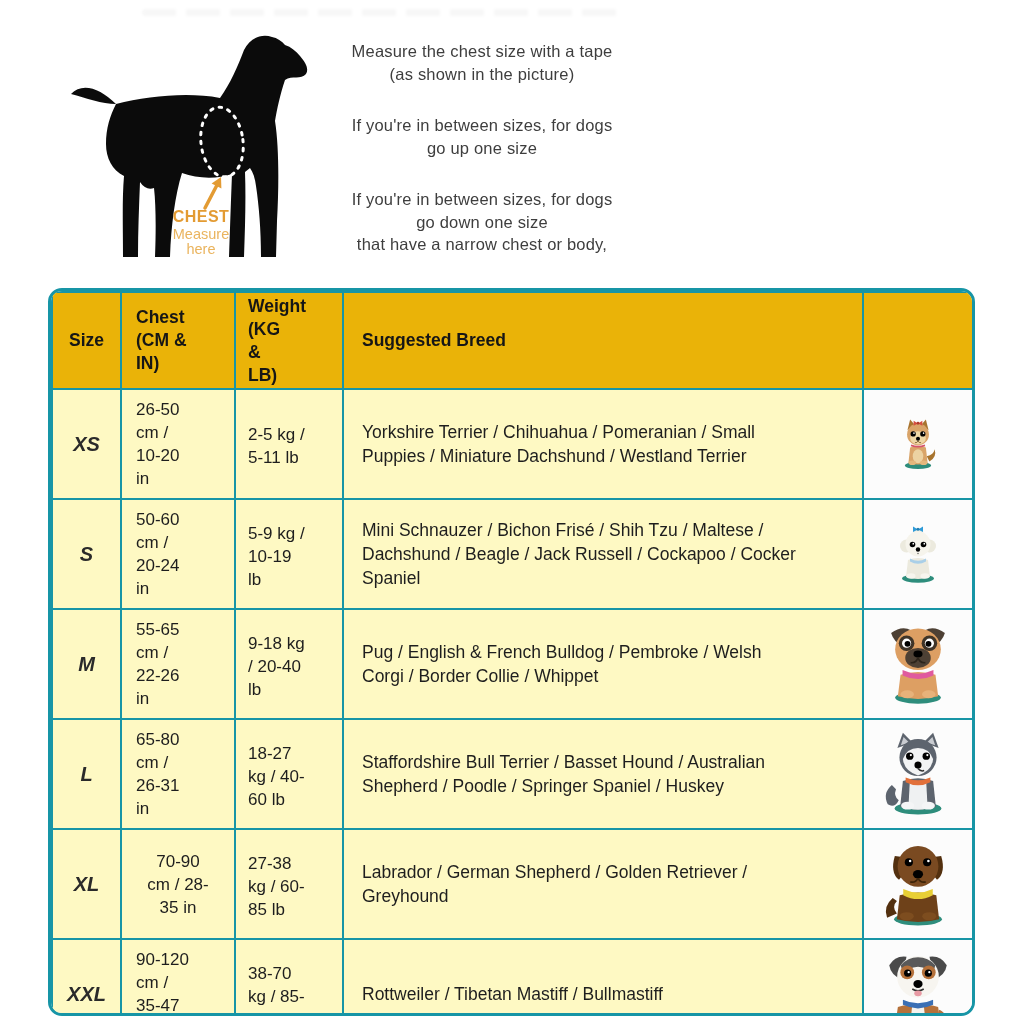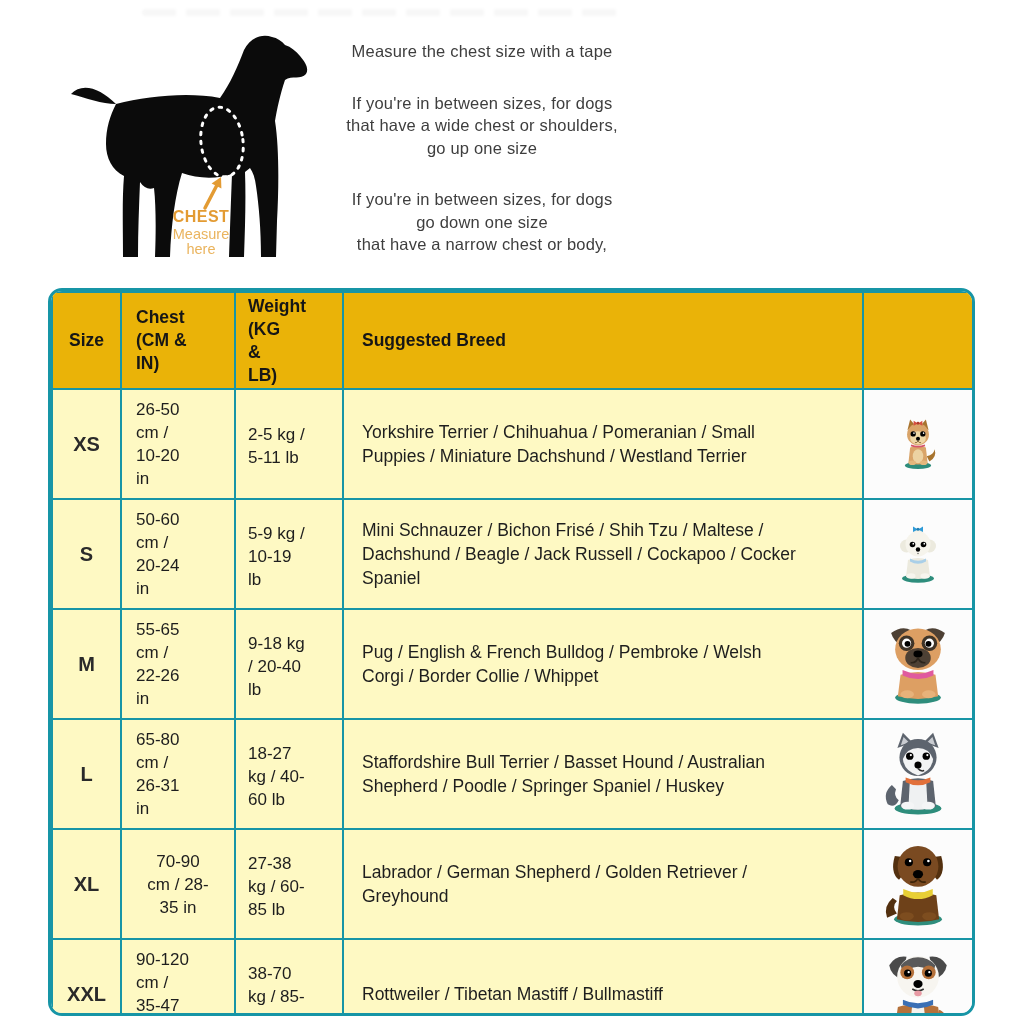--- a/index.html
+++ b/index.html
@@ -37,21 +37,21 @@
     background:#eab308;color:#161616;font-weight:700;font-size:17.5px;
     line-height:23px;text-align:left;height:95px;
   }
   th.h-size{text-align:center;padding:0;}
   th.h-chest{padding:0 40px 0 14px;}
   th.h-weight{padding:0 56px 0 12px;}
   th.h-breed{padding:0 10px 0 18px;}
   th.h-icon{padding:0;}
   .size-chart td{background:#fef9c3;color:#1e1e1e;font-size:17px;line-height:23px;height:104px;}
   td.cell-size{
-    text-align:center;font-weight:600;font-size:20px;color:#2a2a2a;padding:0;margin-top:20px;
+    text-align:center;font-style:italic;font-weight:600;font-size:20px;color:#2a2a2a;padding:0;margin-top:20px;
   }
   td.cell-chest{padding:0 37px 0 14px;}
   td.cell-weight{padding:4px 33px 0 12px;}
   td.cell-breed{padding:0 62px 0 18px;font-size:17.5px;line-height:24px;}
   td.cell-icon{background:#fcfcfc;text-align:center;padding:0;}
   tr.row-xl td.cell-chest{text-align:center;padding:0 24px;}
   .dogsvg{display:inline-block;vertical-align:middle;}
 </style>
 </head>
 <body>
@@ -72,24 +72,24 @@
   <line x1="147" y1="180" x2="158.5" y2="158" stroke="#e39b33" stroke-width="3.5" stroke-linecap="round"></line>
   <polygon points="163,149 163.4,160.4 153.6,155.4" fill="#e39b33"></polygon>
   <text x="143" y="194" text-anchor="middle" fill="#e39b33" font-size="16" font-weight="bold" letter-spacing="0.5">CHEST</text>
   <text x="143" y="211" text-anchor="middle" fill="#eab45e" font-size="14.5">Measure</text>
   <text x="143" y="226" text-anchor="middle" fill="#eab45e" font-size="14.5">here</text>
 </svg>
 
 <div class="instructions">
   <div class="para">
     <div>Measure the chest size with a tape</div>
+    <div>(as shown in the picture)</div>
   </div>
   <div class="para">
     <div>If you're in between sizes, for dogs</div>
-    <div>that have a wide chest or shoulders,</div>
     <div>go up one size</div>
   </div>
   <div class="para">
     <div>If you're in between sizes, for dogs</div>
     <div>go down one size</div>
     <div>that have a narrow chest or body,</div>
   </div>
 </div>
 
 <div class="table-wrap">

